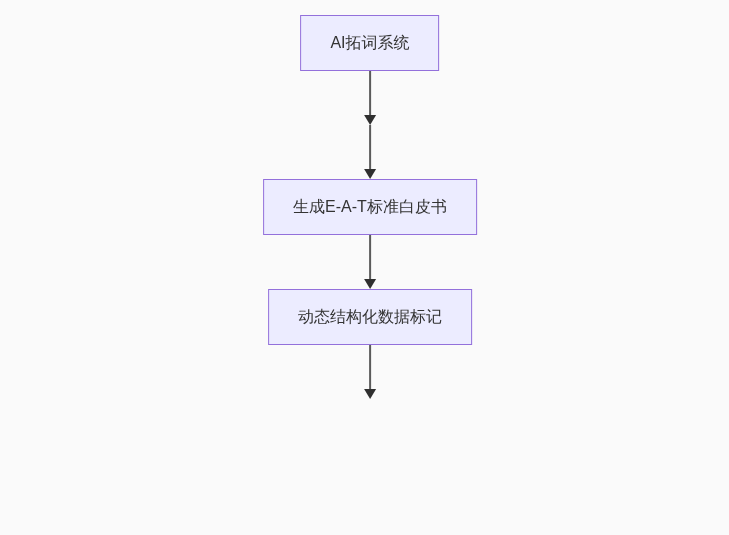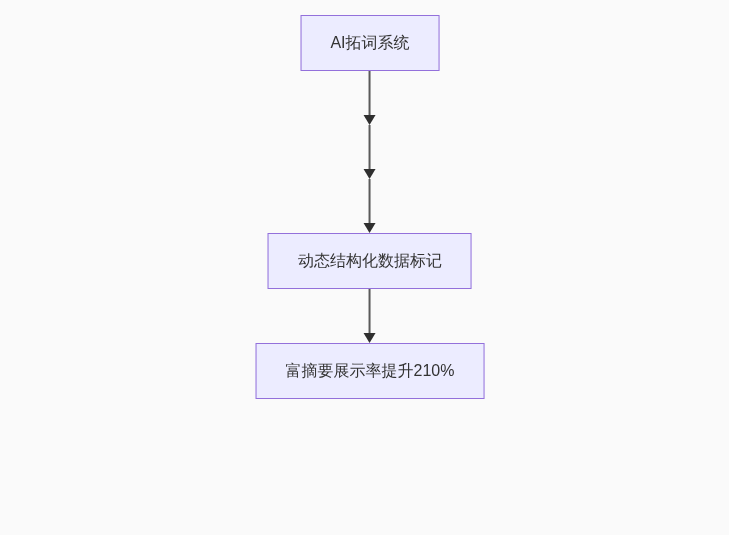--- a/index.html
+++ b/index.html
@@ -84,33 +84,33 @@
       <div class="line"></div>
       <div class="head"></div>
     </div>
 
 
     <div class="edge">
       <div class="line"></div>
       <div class="head"></div>
     </div>
 
+    <div class="node">
+      <span>生成E-A-T标准白皮书</span>
+    </div>
 
     <div class="edge">
       <div class="line"></div>
       <div class="head"></div>
     </div>
 
     <div class="node">
       <span>动态结构化数据标记</span>
     </div>
 
     <div class="edge">
       <div class="line"></div>
       <div class="head"></div>
     </div>
 
-    <div class="node">
-      <span>富摘要展示率提升210%</span>
-    </div>
 
   </div>
 </div>
 
 </body></html>

